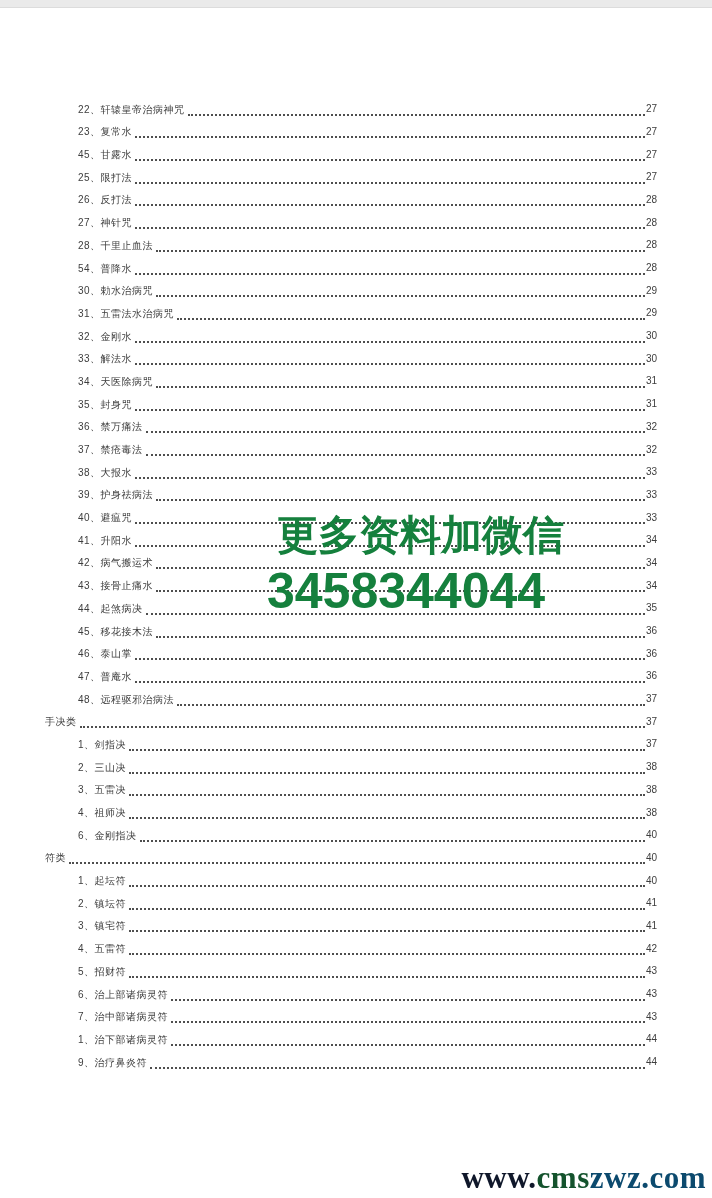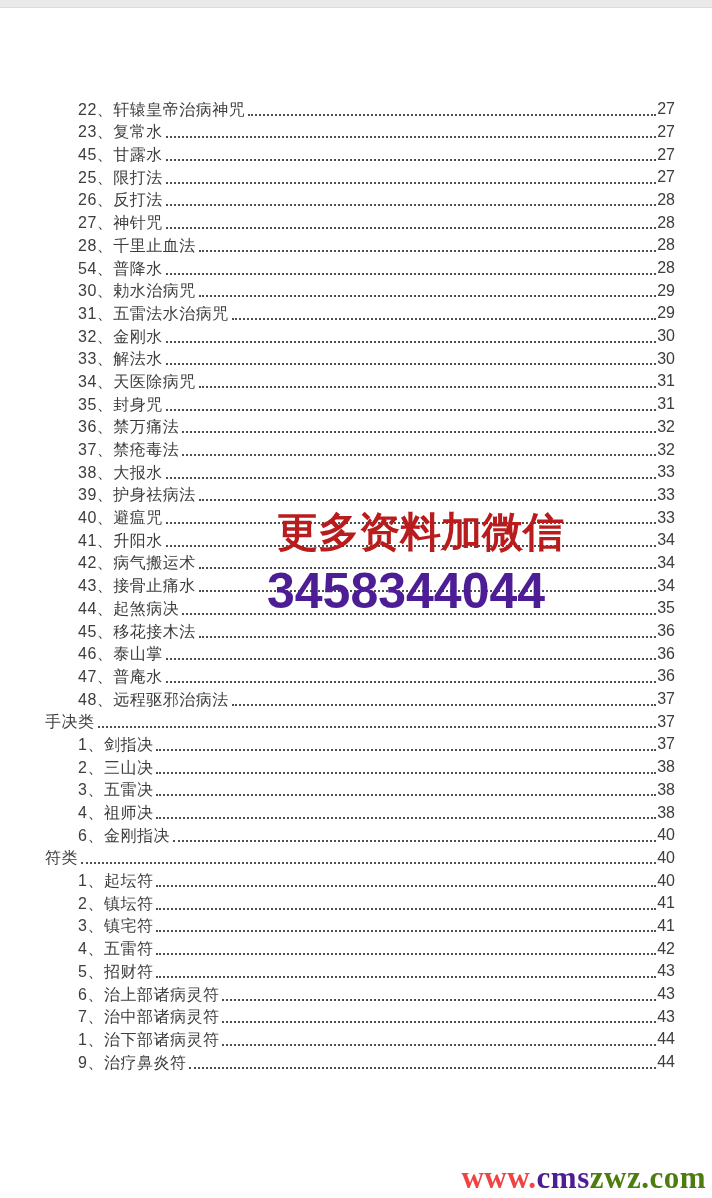--- a/index.html
+++ b/index.html
@@ -29,23 +29,23 @@
   .toc-list {
     position: absolute;
     top: 97px;
     left: 0;
     right: 0;
   }
   .toc-row {
     display: flex;
     align-items: flex-end;
     height: 22.7px;
-    padding-right: 37px;
+    padding-right: 55px;
     color: #3d3d3d;
-    font-size: 16px;
+    font-size: 10px;
     line-height: 20px;
   }
   .toc-row.level-1 { padding-left: 78px; }
   .toc-row.level-0 { padding-left: 45px; justify-content: center; }
   .toc-label {
     white-space: nowrap;
     letter-spacing: 0.5px;
   }
   .toc-leader {
     flex: 1 1 auto;
@@ -354,20 +354,20 @@
     </div>
 
     <div class="toc-row level-1">
       <span class="toc-label">9、治疗鼻炎符</span>
       <span class="toc-leader"></span>
       <span class="toc-page">44</span>
     </div>
   </div>
 
   <div class="watermark">
-    <div class="watermark-line1" style="color: #b91c1c; font-family: Liberation Mono, monospace;">更多资料加微信</div>
-    <div class="watermark-line2" style="color: #4c1d95;">3458344044</div>
+    <div class="watermark-line1" style="color: #15803d;">更多资料加微信</div>
+    <div class="watermark-line2" style="color: #15803d;">3458344044</div>
   </div>
 
   <div class="footer-url">
-    <span style="color: #ef4444;">www.</span><span style="color: #4c1d95;">cms</span><span style="color: #4d7c0f;">zwz.com</span>
+    <span style="color: #0f172a;">www.</span><span style="color: #14532d;">cms</span><span style="color: #0c4a6e;">zwz.com</span>
   </div>
 </div>
 
 </body></html>

